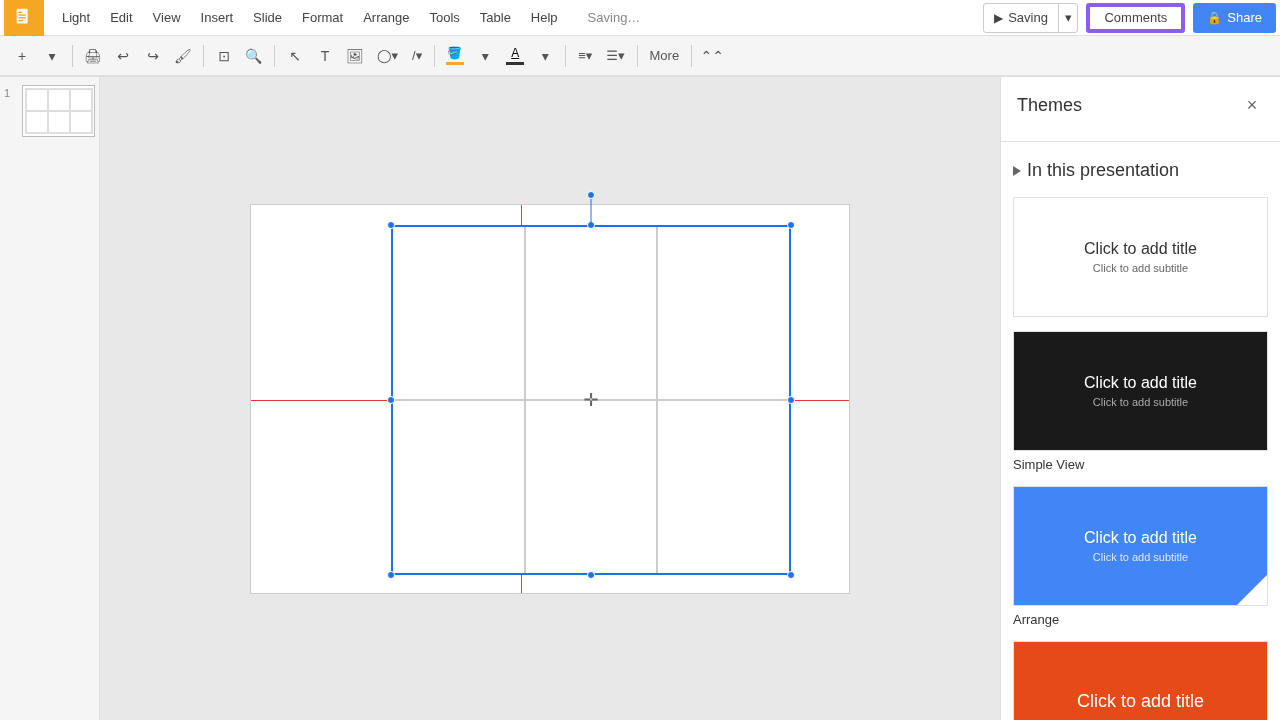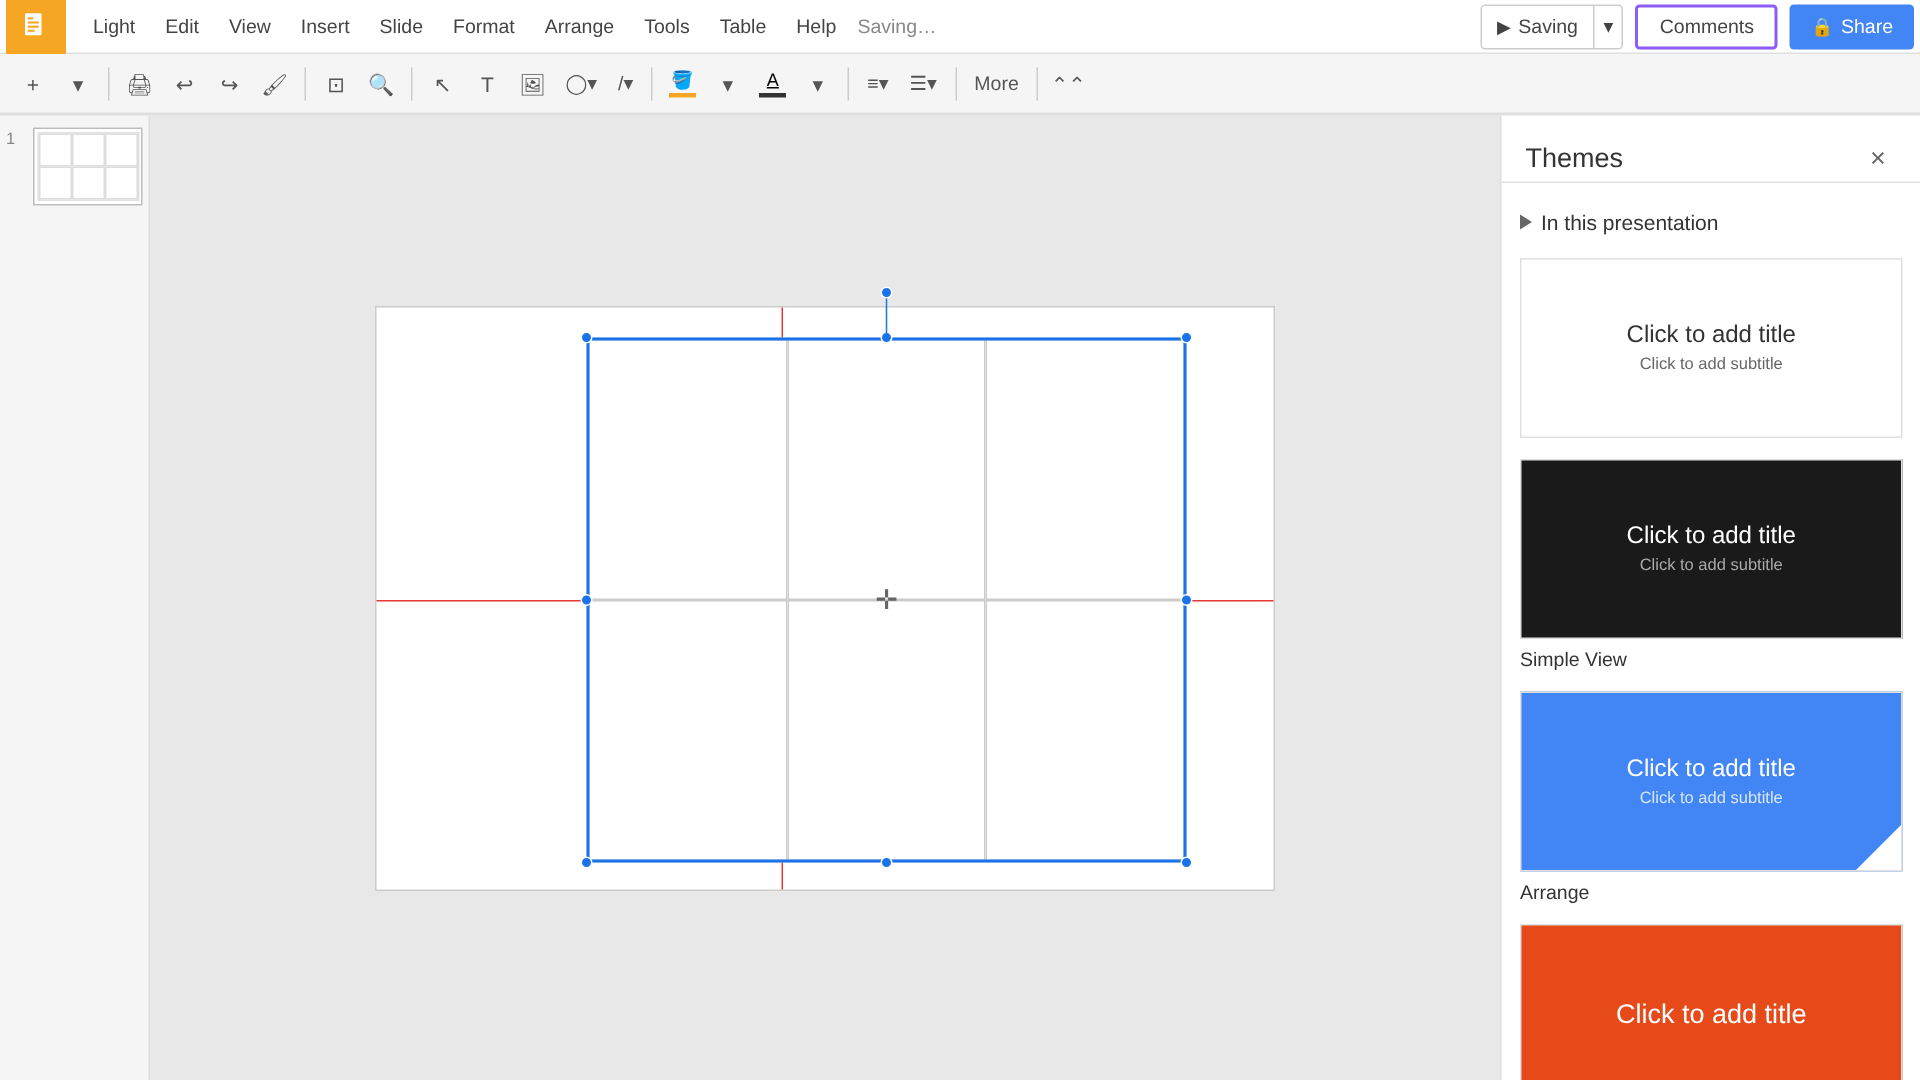--- a/index.html
+++ b/index.html
@@ -4,26 +4,26 @@
   <style>
     * { box-sizing: border-box; margin: 0; padding: 0; }
     body { font-family: Arial, sans-serif; font-size: 13px; background: #f0f0f0; width: 1280px; height: 720px; overflow: hidden; display: flex; flex-direction: column; }
 
     
     #top-bar { background: #f5f5f5; border-bottom: 1px solid #ddd; display: flex; flex-direction: column; }
     #menu-bar { display: flex; align-items: center; height: 36px; padding: 0 4px; background: #fff; border-bottom: 1px solid #e0e0e0; }
     #app-logo { width: 40px; height: 36px; background: #f5a623; display: flex; align-items: center; justify-content: center; margin-right: 8px; cursor: pointer; }
     #app-logo svg { width: 22px; height: 22px; }
     .menu-item { padding: 6px 10px; cursor: pointer; color: #444; font-size: 13px; border-radius: 3px; }
-    #saving-status { margin-left: 4px; color: #888; font-size: 13px; }
+    #saving-status { margin-left: 20px; color: #888; font-size: 13px; }
     #header-right { margin-left: auto; display: flex; align-items: center; gap: 8px; }
     #present-btn { display: flex; align-items: center; background: #fff; border: 1px solid #ccc; border-radius: 3px; height: 30px; cursor: pointer; overflow: hidden; }
     #present-btn-main { padding: 0 10px; font-size: 13px; color: #444; display: flex; align-items: center; gap: 5px; height: 100%; border-right: 1px solid #ccc; }
     #present-btn-arrow { padding: 0 6px; height: 100%; display: flex; align-items: center; color: #444; }
-    #comments-btn { padding: 0 14px; height: 30px; background: #fff; border: 2px solid #8b5cf6; border-radius: 3px; cursor: pointer; font-size: 13px; color: #444; display: flex; align-items: center; }
+    #comments-btn { padding: 0 14px; height: 30px; background: #fff; border: 4px solid #8b5cf6; border-radius: 3px; cursor: pointer; font-size: 13px; color: #444; display: flex; align-items: center; }
     #share-btn { padding: 0 14px; height: 30px; background: #4285f4; border: none; border-radius: 3px; cursor: pointer; font-size: 13px; color: #fff; display: flex; align-items: center; gap: 5px; }
 
     
     #toolbar { display: flex; align-items: center; height: 40px; padding: 0 8px; background: #f5f5f5; border-bottom: 1px solid #e0e0e0; gap: 2px; }
     .tb-btn { width: 28px; height: 28px; display: flex; align-items: center; justify-content: center; cursor: pointer; border-radius: 3px; color: #555; font-size: 14px; border: none; background: transparent; }
     .tb-sep { width: 1px; height: 22px; background: #ccc; margin: 0 4px; }
     .tb-dropdown { display: flex; align-items: center; height: 28px; padding: 0 6px; cursor: pointer; border-radius: 3px; color: #555; font-size: 13px; border: none; background: transparent; }
     .tb-color-btn { display: flex; flex-direction: column; align-items: center; justify-content: center; width: 28px; height: 28px; cursor: pointer; }
     .tb-color-line { width: 18px; height: 3px; margin-top: 2px; }
 
@@ -58,25 +58,25 @@
     .handle-bot-left { left: 0; top: 100%; }
     .handle-bot-mid { left: 50%; top: 100%; }
     .handle-bot-right { left: 100%; top: 100%; }
     .handle-top-line { position: absolute; left: 50%; top: -30px; width: 1px; height: 30px; background: #1a73e8; transform: translateX(-50%); pointer-events: none; }
 
     
     #move-icon { position: absolute; left: 50%; top: 50%; transform: translate(-50%, -50%); color: #666; font-size: 18px; pointer-events: none; }
 
     
     #themes-panel { width: 280px; background: #fff; border-left: 1px solid #ddd; display: flex; flex-direction: column; overflow: hidden; }
-    #themes-header { display: flex; align-items: center; justify-content: space-between; padding: 16px 16px 4px; border-bottom: 1px solid #e0e0e0; }
+    #themes-header { display: flex; align-items: center; justify-content: space-between; padding: 16px 16px 24px; border-bottom: 1px solid #e0e0e0; }
     #themes-title { font-size: 18px; color: #333; font-weight: normal; }
     #themes-close { width: 24px; height: 24px; display: flex; align-items: center; justify-content: center; cursor: pointer; color: #666; font-size: 18px; border-radius: 3px; }
     #themes-body { flex: 1; overflow-y: auto; padding: 12px; }
-    #in-presentation { display: flex; align-items: center; gap: 6px; padding: 6px 0; cursor: pointer; color: #333; font-size: 14px; margin-bottom: 10px; }
+    #in-presentation { display: flex; align-items: center; gap: 6px; padding: 6px 0; cursor: pointer; color: #333; font-size: 18px; margin-bottom: 10px; }
     .arrow-right { width: 0; height: 0; border-top: 5px solid transparent; border-bottom: 5px solid transparent; border-left: 8px solid #666; }
     .theme-item { margin-bottom: 14px; cursor: pointer; }
     .theme-preview { width: 100%; height: 120px; border: 1px solid #e0e0e0; display: flex; flex-direction: column; align-items: center; justify-content: center; margin-bottom: 6px; }
     .theme-name { font-size: 13px; color: #333; }
     .theme-preview-title { font-size: 16px; font-weight: normal; }
     .theme-preview-subtitle { font-size: 11px; margin-top: 4px; }
 
     
     .theme-simple-light { background: #fff; }
     .theme-simple-light .theme-preview-title { color: #333; }

